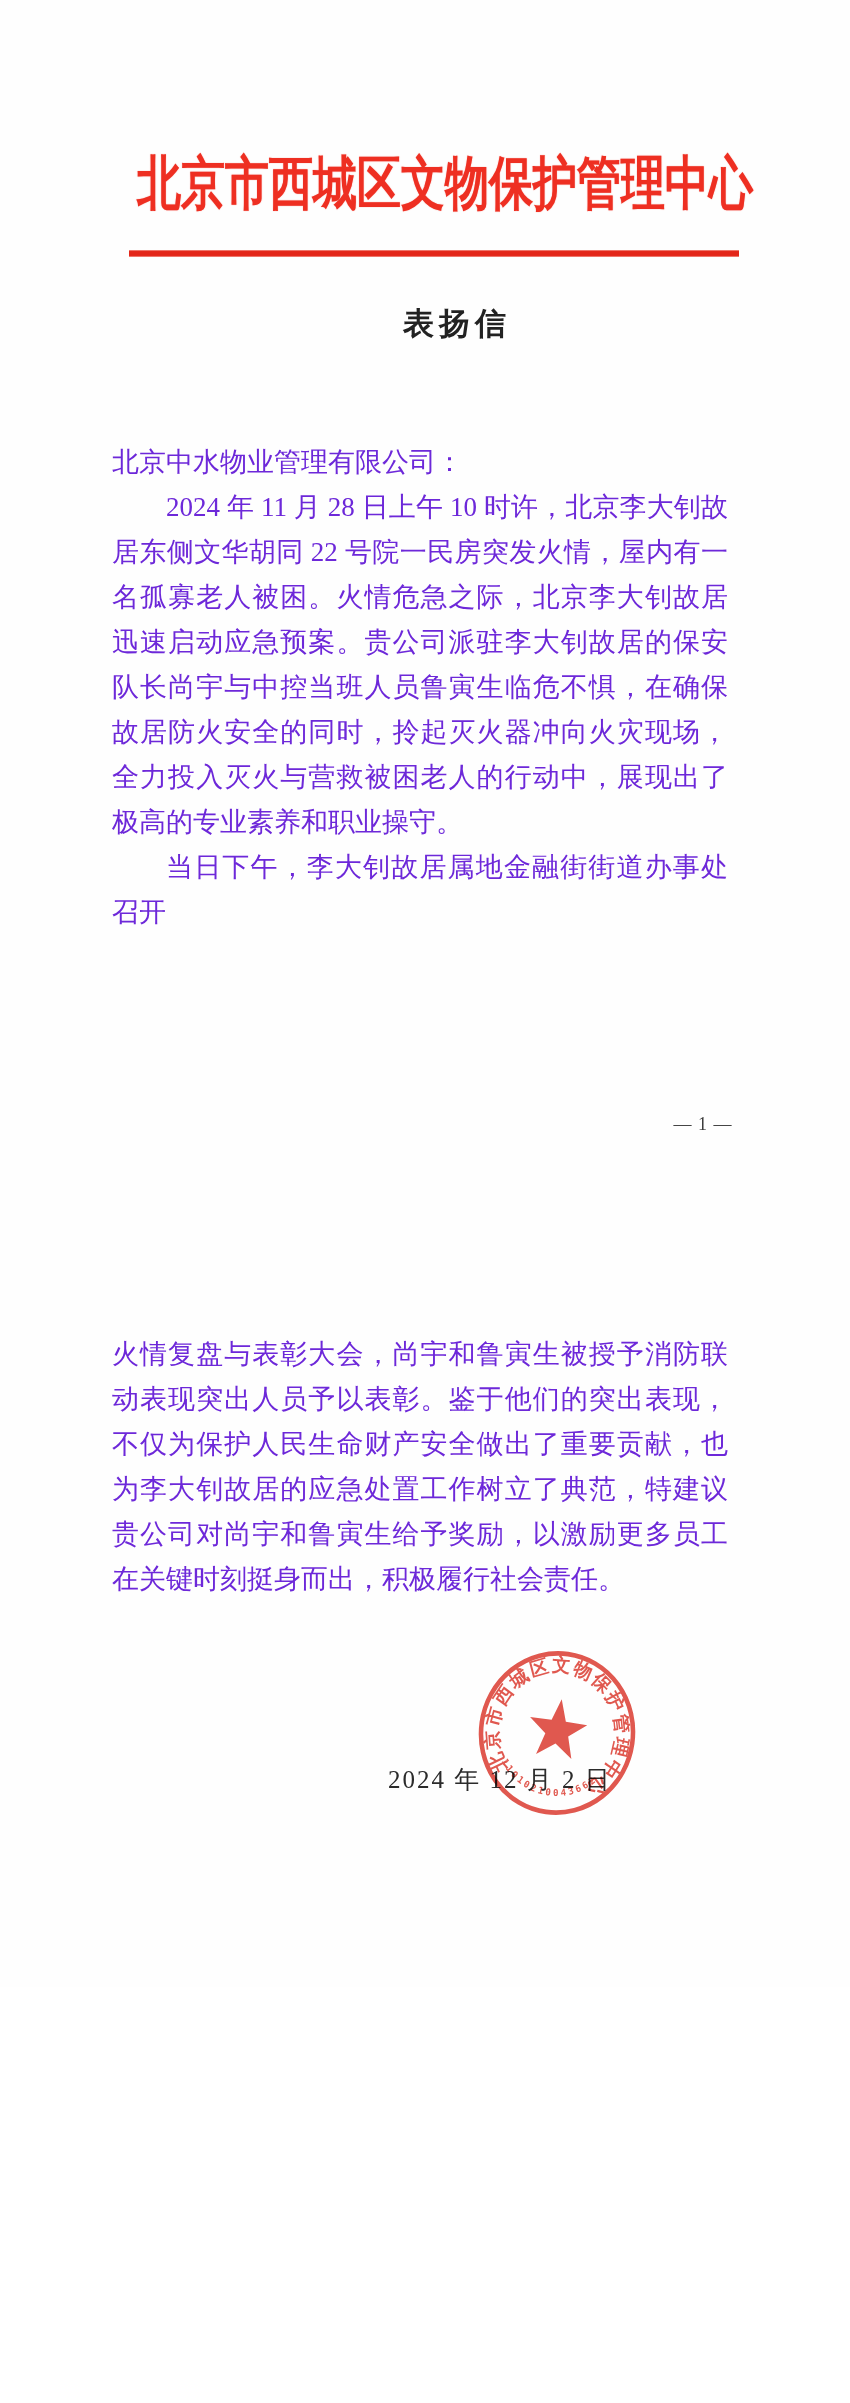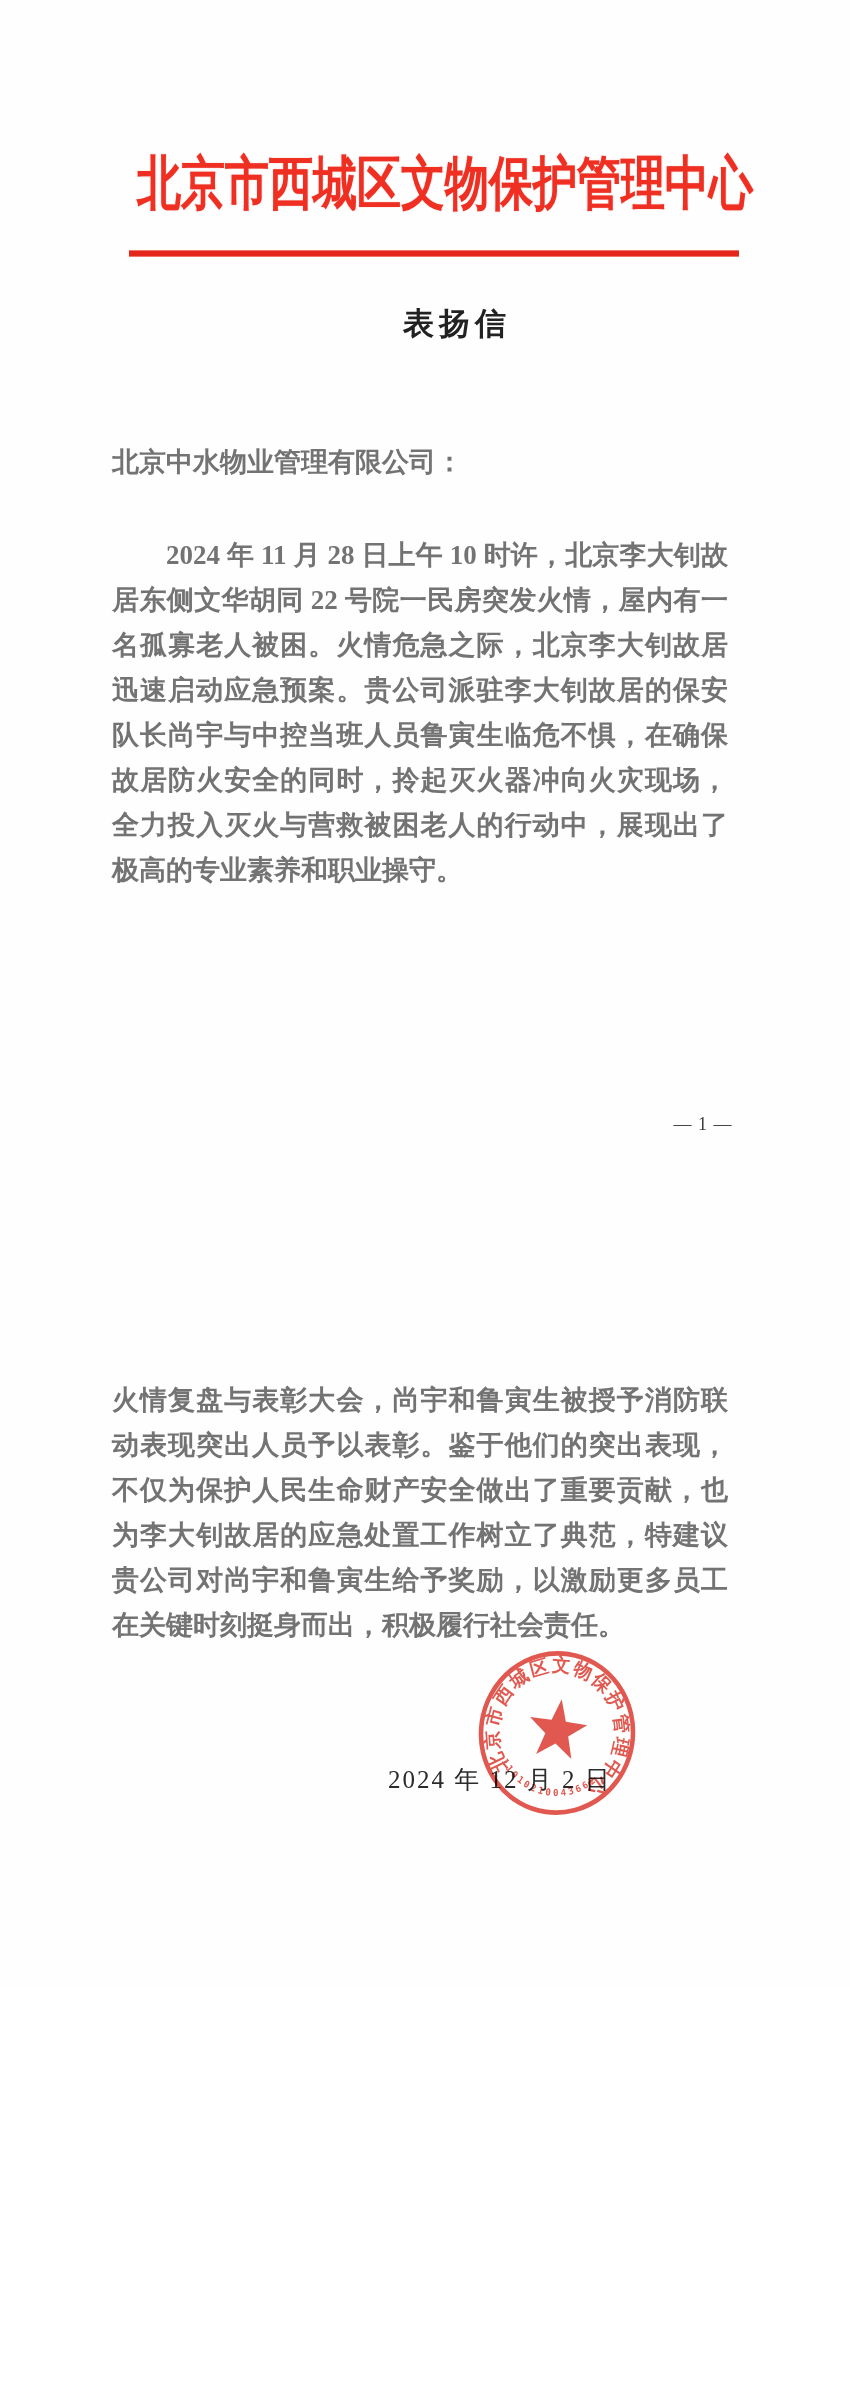--- a/index.html
+++ b/index.html
@@ -52,29 +52,28 @@
     color: #222;
   }
 
   
   .body-block {
     position: absolute;
     left: 112px;
     width: 616px;
     font-size: 27px;
     line-height: 45px;
-    color: #737373;
+    color: #6d28d9;
     text-align: justify;
     text-justify: inter-ideograph;
-    font-weight: bold;
   }
   .body-block p { margin: 0; }
-  .body-block p.indent { text-indent: 2em; margin-top: 48px; }
+  .body-block p.indent { text-indent: 2em; }
   #body-page1 { top: 440px; }
-  #body-page2 { top: 1378px; }
+  #body-page2 { top: 1332px; }
 
   .page-number {
     position: absolute;
     left: 663px;
     width: 80px;
     text-align: center;
     font-size: 18px;
     color: #3c3c3c;
     letter-spacing: 1px;
   }
@@ -119,20 +118,21 @@
   <div class="letterhead">
     <span class="org">北京市西城区文物保护管理中心</span>
   </div>
   <div class="red-rule"></div>
 
   <div class="doc-title">表扬信</div>
 
   <div class="body-block" id="body-page1">
     <p>北京中水物业管理有限公司：</p>
     <p class="indent">2024 年 11 月 28 日上午 10 时许，北京李大钊故居东侧文华胡同 22 号院一民房突发火情，屋内有一名孤寡老人被困。火情危急之际，北京李大钊故居迅速启动应急预案。贵公司派驻李大钊故居的保安队长尚宇与中控当班人员鲁寅生临危不惧，在确保故居防火安全的同时，拎起灭火器冲向火灾现场，全力投入灭火与营救被困老人的行动中，展现出了极高的专业素养和职业操守。</p>
+    <p class="indent">当日下午，李大钊故居属地金融街街道办事处召开</p>
   </div>
 
   <div class="page-number" id="pagenum-1">— 1 —</div>
 
   <div class="body-block" id="body-page2">
     <p>火情复盘与表彰大会，尚宇和鲁寅生被授予消防联动表现突出人员予以表彰。鉴于他们的突出表现，不仅为保护人民生命财产安全做出了重要贡献，也为李大钊故居的应急处置工作树立了典范，特建议贵公司对尚宇和鲁寅生给予奖励，以激励更多员工在关键时刻挺身而出，积极履行社会责任。</p>
   </div>
 
   <div class="date-line">2024 年 12 月 2 日</div>
 

